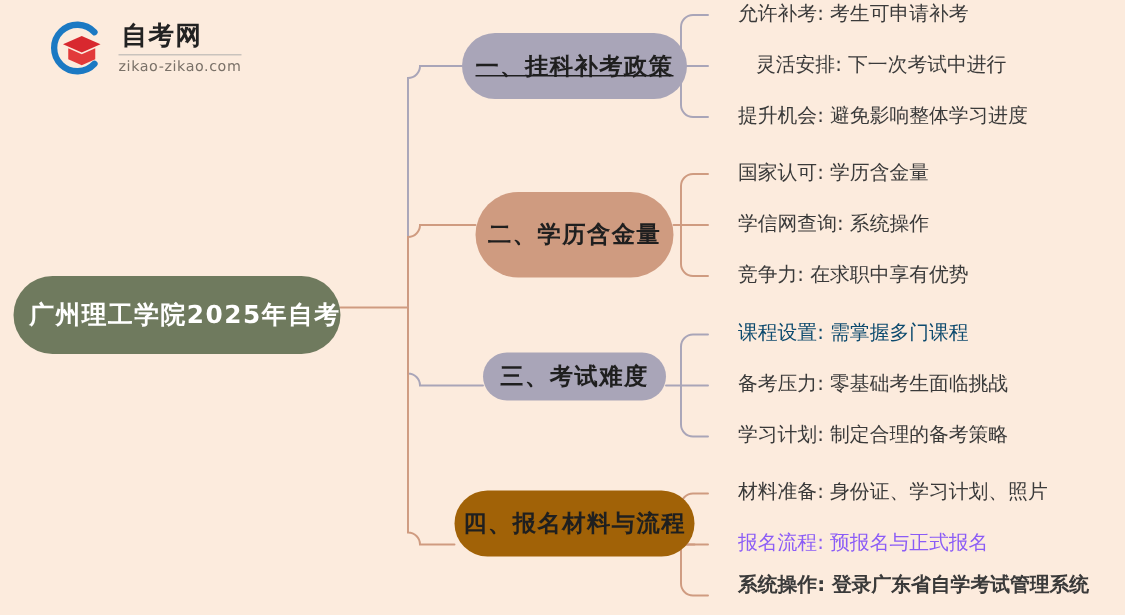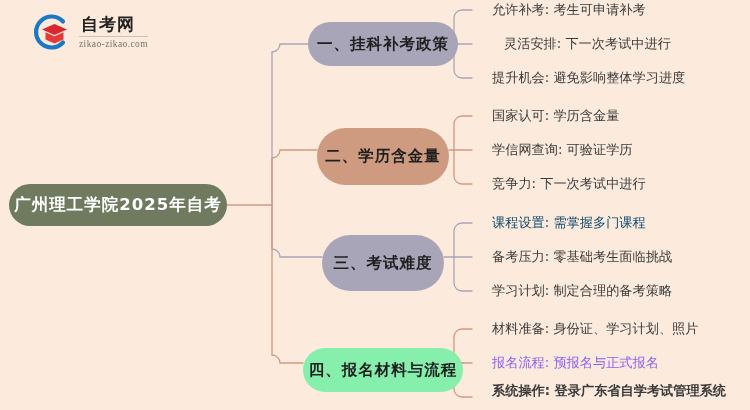--- a/index.html
+++ b/index.html
@@ -11,21 +11,21 @@
     position:relative;
   }
   #canvas { position:relative; width:750px; height:410px; }
 
   
   #links { position:absolute; left:0; top:0; width:750px; height:410px; pointer-events:none; }
 
   
   .logo-wrap {
     position:absolute; left:30px; top:12px;
-    display:flex; align-items:center; gap:9px;font-family:Liberation Serif, serif;
+    display:flex; align-items:center; gap:9px;
   }
   .logo-mark { width:40px; height:40px; position:relative; flex:none; }
   .logo-text { display:flex; flex-direction:column; line-height:1; padding-top:2px; }
   .logo-title {
     font-size:17px; font-weight:bold; color:#222;
     letter-spacing:1px; padding:0 2px 3px 2px;
     border-bottom:1px solid #c9c3bd;
   }
   .logo-sub {
     font-size:9.5px; color:#7a7168; letter-spacing:.4px; padding-top:3px;
@@ -86,42 +86,42 @@
         <path d="M15.5 20.2 L15.5 27.5 L24.5 31.5 L33.5 27.5 L33.5 20.2 L24.5 24.2 Z" fill="#e23a3a"></path>
       </svg>
     </div>
     <div class="logo-text">
       <span class="logo-title">自考网</span>
       <span class="logo-sub">zikao-zikao.com</span>
     </div>
   </div>
 
   <div id="nodes">
-      <div class="node node-root" style="left: 9px; top: 184px; width: 218px; height: 42px; background: rgb(111, 122, 94); color: rgb(255, 255, 255);">
+      <div class="node node-root" style="left: 9px; top: 184px; width: 218px; height: 52px; background: rgb(111, 122, 94); color: rgb(255, 255, 255); justify-content: flex-end;">
         <span>广州理工学院2025年自考</span>
       </div>
-      <div class="node node-branch" style="left: 308px; top: 22px; width: 150px; height: 44px; background: rgb(169, 165, 184); color: rgb(31, 31, 31);">
+      <div class="node node-branch" style="left: 308px; top: 22px; width: 150px; height: 44px; background: rgb(169, 165, 184); color: rgb(31, 31, 31); text-decoration: underline;">
         <span>一、挂科补考政策</span>
       </div>
       <div class="leaf" style="left: 492px; top: 3px; color: rgb(58, 58, 58);">允许补考: 考生可申请补考</div>
       <div class="leaf" style="left: 504px; top: 37px; color: rgb(58, 58, 58);">灵活安排: 下一次考试中进行</div>
       <div class="leaf" style="left: 492px; top: 71px; color: rgb(58, 58, 58);">提升机会: 避免影响整体学习进度</div>
       <div class="node node-branch" style="left: 317px; top: 128px; width: 132px; height: 57px; background: rgb(207, 155, 128); color: rgb(31, 31, 31);">
         <span>二、学历含金量</span>
       </div>
       <div class="leaf" style="left: 492px; top: 109px; color: rgb(58, 58, 58);">国家认可: 学历含金量</div>
-      <div class="leaf" style="left: 492px; top: 143px; color: rgb(58, 58, 58);">学信网查询: 可验证学历</div>
-      <div class="leaf" style="left: 492px; top: 177px; color: rgb(58, 58, 58);">竞争力: 下一次考试中进行</div>
-      <div class="node node-branch" style="left: 322px; top: 235px; width: 122px; height: 56px; background: rgb(169, 165, 184); color: rgb(31, 31, 31);">
+      <div class="leaf" style="left: 492px; top: 143px; color: rgb(58, 58, 58);">学信网查询: 系统操作</div>
+      <div class="leaf" style="left: 492px; top: 177px; color: rgb(58, 58, 58);">竞争力: 在求职中享有优势</div>
+      <div class="node node-branch" style="left: 322px; top: 235px; width: 122px; height: 32px; background: rgb(169, 165, 184); color: rgb(31, 31, 31);">
         <span>三、考试难度</span>
       </div>
       <div class="leaf" style="left: 492px; top: 216px; color: #0c4a6e;">课程设置: 需掌握多门课程</div>
       <div class="leaf" style="left: 492px; top: 250px; color: rgb(58, 58, 58);">备考压力: 零基础考生面临挑战</div>
       <div class="leaf" style="left: 492px; top: 284px; color: rgb(58, 58, 58);">学习计划: 制定合理的备考策略</div>
-      <div class="node node-branch" style="left: 303px; top: 348px; width: 160px; height: 44px; background: #86efac; color: rgb(31, 31, 31);">
+      <div class="node node-branch" style="left: 303px; top: 327px; width: 160px; height: 44px; background: #a16207; color: rgb(31, 31, 31);">
         <span>四、报名材料与流程</span>
       </div>
       <div class="leaf" style="left: 492px; top: 322px; color: rgb(58, 58, 58);">材料准备: 身份证、学习计划、照片</div>
       <div class="leaf" style="left: 492px; top: 356px; color: #8b5cf6;">报名流程: 预报名与正式报名</div>
       <div class="leaf" style="left: 492px; top: 384px; color: rgb(58, 58, 58); font-weight: bold;">系统操作: 登录广东省自学考试管理系统</div>
     </div>
 
 </div>
 
 </body></html>

